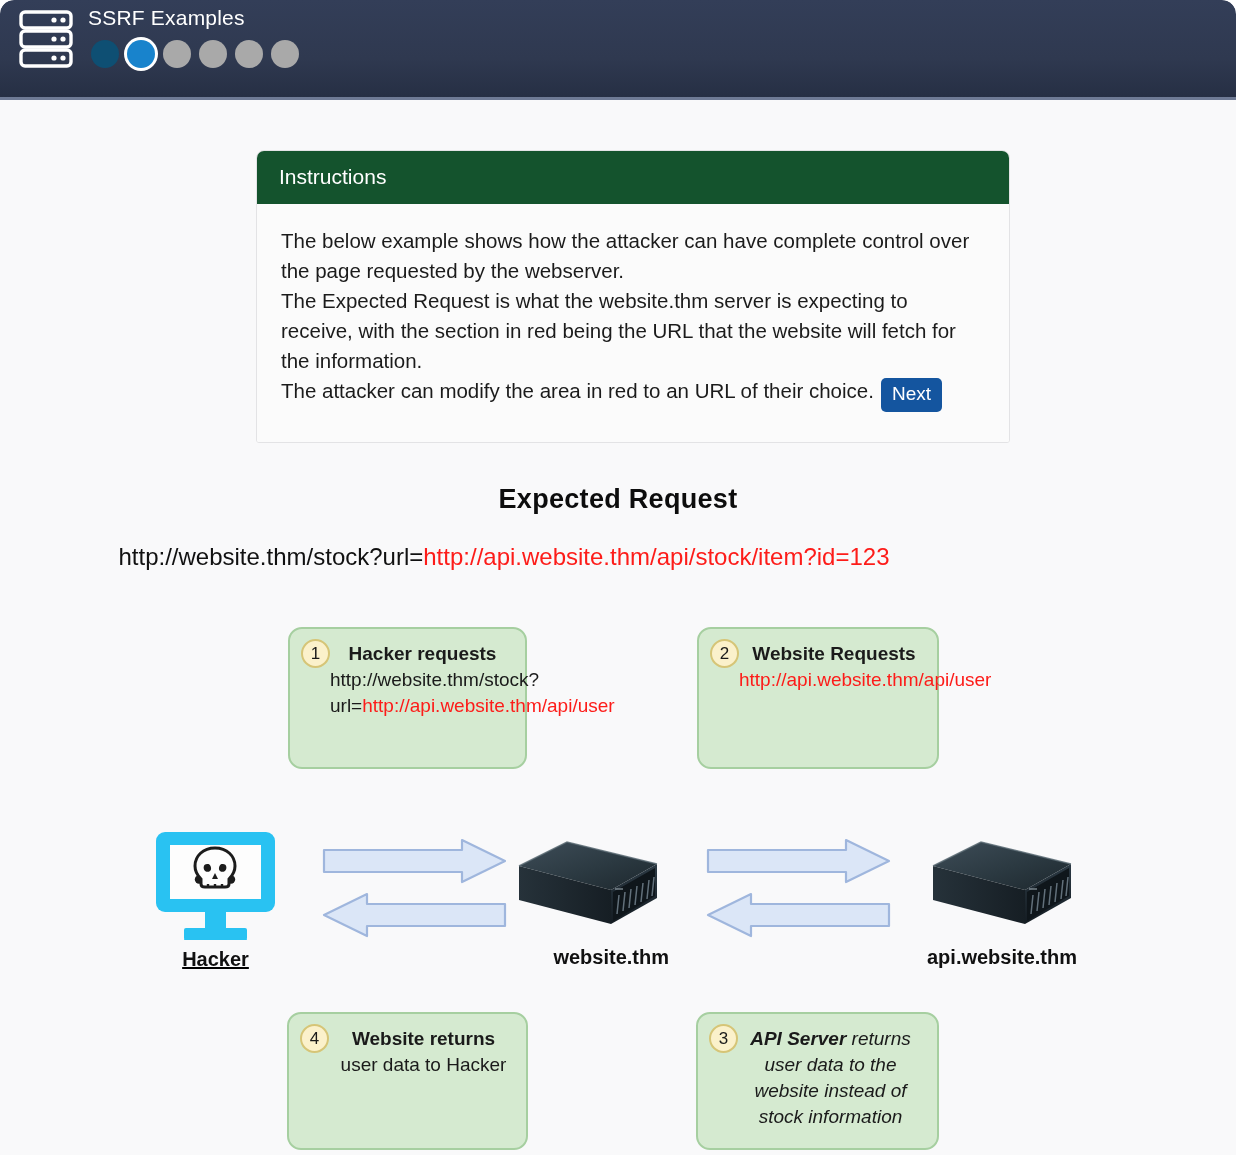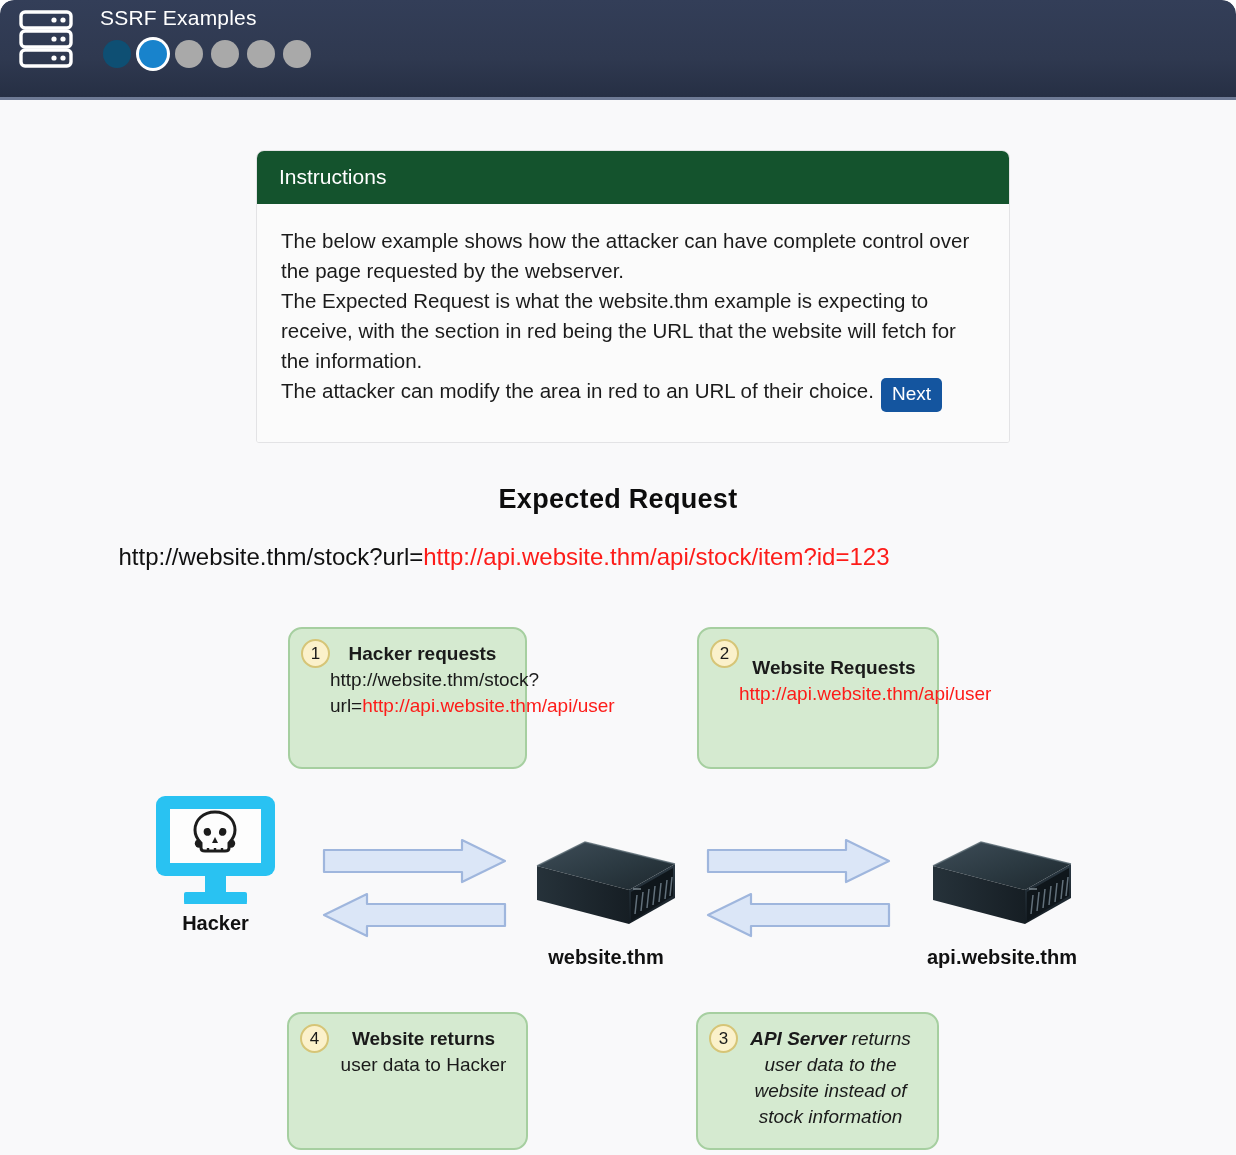--- a/index.html
+++ b/index.html
@@ -36,21 +36,21 @@
   }
 
   .header-icon {
     position: absolute;
     left: 16px; top: 8px;
     width: 60px; height: 62px;
   }
 
   .header-texts {
     position: absolute;
-    left: 100px; top: 4px;
+    left: 88px; top: 4px;
   }
 
   .header-title {
     color: #ffffff;
     font-size: 21px;
     font-weight: 400;
     letter-spacing: .2px;
     line-height: 28px;
     white-space: nowrap;
   }
@@ -163,41 +163,41 @@
     font-weight: 400;
   }
   .stepbox .content {
     padding: 12px 14px 12px 14px;
   }
   .stepbox .content b { font-weight: bold; }
 
   #box1 { left: 288px; top: 627px; width: 239px; height: 142px; }
   #box1 .content { padding-left: 40px; padding-right: 10px; }
   #box2 { left: 697px; top: 627px; width: 242px; height: 142px; }
-  #box2 .content { padding-left: 40px; padding-right: 8px; margin-top: 14px; }
+  #box2 .content { padding-left: 40px; padding-right: 8px; }
   #box4 { left: 287px; top: 1012px; width: 241px; height: 138px; }
   #box4 .content { padding-left: 44px; padding-right: 12px; }
   #box3 { left: 696px; top: 1012px; width: 243px; height: 138px; }
   #box3 .content { padding-left: 36px; padding-right: 10px; font-style: italic; }
 
   
   .node {
     position: absolute;
     text-align: center;
   }
   .node-label {
     font-size: 20px;
     font-weight: bold;
     color: #111111;
     margin-top: 4px;
     white-space: nowrap;
   }
 
-  #node-hacker { left: 143px; top: 792px; width: 145px; }
-  #node-website { left: 525px; top: 830px; width: 162px; }
+  #node-hacker { left: 143px; top: 828px; width: 145px; text-decoration: underline; }
+  #node-website { left: 507px; top: 830px; width: 162px; text-align: right; }
   #node-api { left: 921px; top: 830px; width: 162px; }
 
   
   .arrow-pair { position: absolute; }
   #arrows-left  { left: 322px; top: 838px; width: 185px; height: 100px; }
   #arrows-right { left: 706px; top: 838px; width: 185px; height: 100px; }
 </style>
 </head>
 <body>
 
@@ -227,21 +227,21 @@
         <span class="dot"></span>
         <span class="dot"></span>
       </div>
     </div>
   </div>
 
   <div class="instructions-card">
     <div class="instructions-head">Instructions</div>
     <div class="instructions-body">
       <p>The below example shows how the attacker can have complete control over the page requested by the webserver.</p>
-      <p>The Expected Request is what the website.thm example is expecting to receive, with the section in red being the URL that the website will fetch for the information.</p>
+      <p>The Expected Request is what the website.thm server is expecting to receive, with the section in red being the URL that the website will fetch for the information.</p>
       <p><span>The attacker can modify the area in red to an URL of their choice.</span><button class="next-btn">Next</button></p>
     </div>
   </div>
 
   <div class="diagram-title">Expected Request</div>
 
   <div class="request-line">
     <span>http://website.thm/stock?url=</span><span class="red">http://api.website.thm/api/stock/item?id=123</span>
   </div>
 

